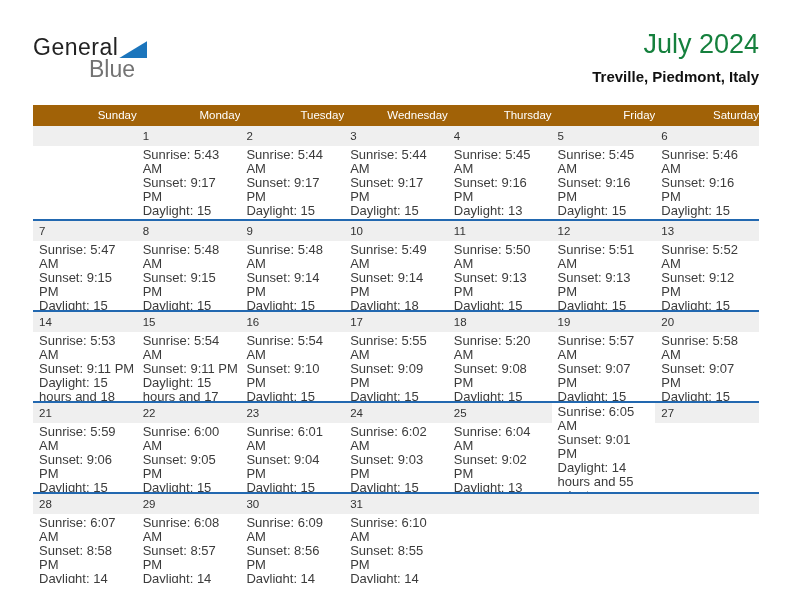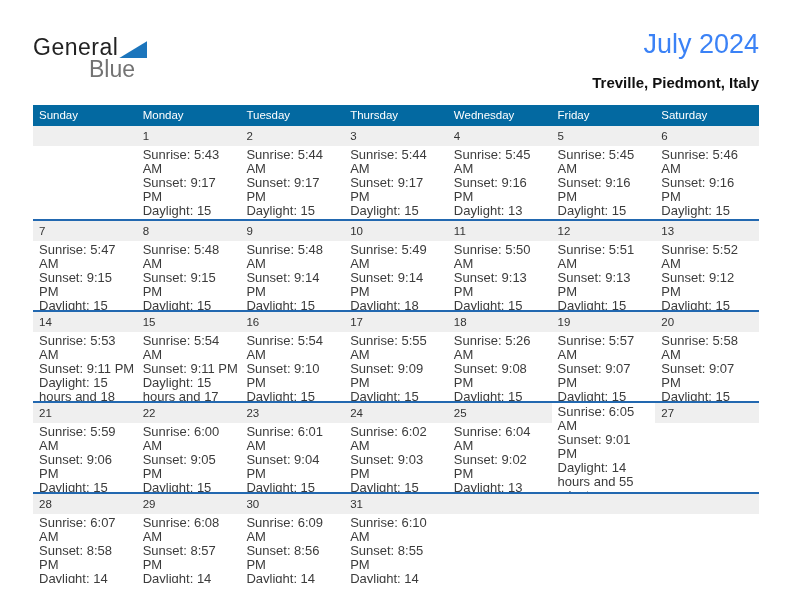--- a/index.html
+++ b/index.html
@@ -23,28 +23,28 @@
   }
   .logo-triangle {
     width: 28px; height: 17px; margin-left: 1px; margin-bottom: 1px;
     background: #1b75bc;
     clip-path: polygon(100% 0, 100% 100%, 0 100%);
   }
   .logo-blue {
     font-size: 23px; color: #737373; line-height: 0.9; margin-left: 56px;
   }
   .title-block { position: absolute; right: 0; top: 0; text-align: right; }
-  .cal-title { font-size: 27px; color: #3b82f6; font-weight: 400; line-height: 1.25; }
-  .cal-subtitle { font-size: 15px; color: #111111; font-weight: 700; margin-top: 12px; }
+  .cal-title { font-size: 27px; color: #15803d; font-weight: 400; line-height: 1.25; }
+  .cal-subtitle { font-size: 15px; color: #111111; font-weight: 700; margin-top: 6px; }
 
   
   .calendar { position: absolute; left: 33px; top: 105px; width: 726px; }
   .weekday-row {
     display: grid; grid-template-columns: repeat(7, 1fr);
-    background: #0369a1; height: 21px;
+    background: #a16207; height: 21px; text-align: right;
   }
   .weekday-cell {
     color: #ffffff; font-size: 11.5px; line-height: 21px; padding-left: 6px;
     overflow: hidden; white-space: nowrap;
   }
   .week-row {
     display: grid; grid-template-columns: repeat(7, 1fr);
     border-top: 2px solid #2268b0; height: 91px;
   }
   .week-row.first { border-top: none; height: 93px; }
@@ -75,22 +75,22 @@
       <div class="cal-title">July 2024</div>
       <div class="cal-subtitle">Treville, Piedmont, Italy</div>
     </div>
   </div>
 
   <div class="calendar">
     <div class="weekday-row" id="weekday-row">
         <div class="weekday-cell">Sunday</div>
         <div class="weekday-cell">Monday</div>
         <div class="weekday-cell">Tuesday</div>
+        <div class="weekday-cell">Wednesday</div>
         <div class="weekday-cell">Thursday</div>
-        <div class="weekday-cell">Wednesday</div>
         <div class="weekday-cell">Friday</div>
         <div class="weekday-cell">Saturday</div>
       </div>
     <div id="weeks-container">
         <div class="week-row first">
           <div class="day-cell">
             <div class="day-number-band"></div>
           </div>
           <div class="day-cell">
             <div class="day-number-band">1</div>
@@ -228,21 +228,21 @@
             <div class="day-number-band">17</div>
             <div class="day-details">
               <div>Sunrise: 5:55 AM</div>
               <div>Sunset: 9:09 PM</div>
               <div>Daylight: 15 hours and 13 minutes.</div>
             </div>
           </div>
           <div class="day-cell">
             <div class="day-number-band">18</div>
             <div class="day-details">
-              <div>Sunrise: 5:26 AM</div>
+              <div>Sunrise: 5:20 AM</div>
               <div>Sunset: 9:08 PM</div>
               <div>Daylight: 15 hours and 11 minutes.</div>
             </div>
           </div>
           <div class="day-cell">
             <div class="day-number-band">19</div>
             <div class="day-details">
               <div>Sunrise: 5:57 AM</div>
               <div>Sunset: 9:07 PM</div>
               <div>Daylight: 15 hours and 10 minutes.</div>

